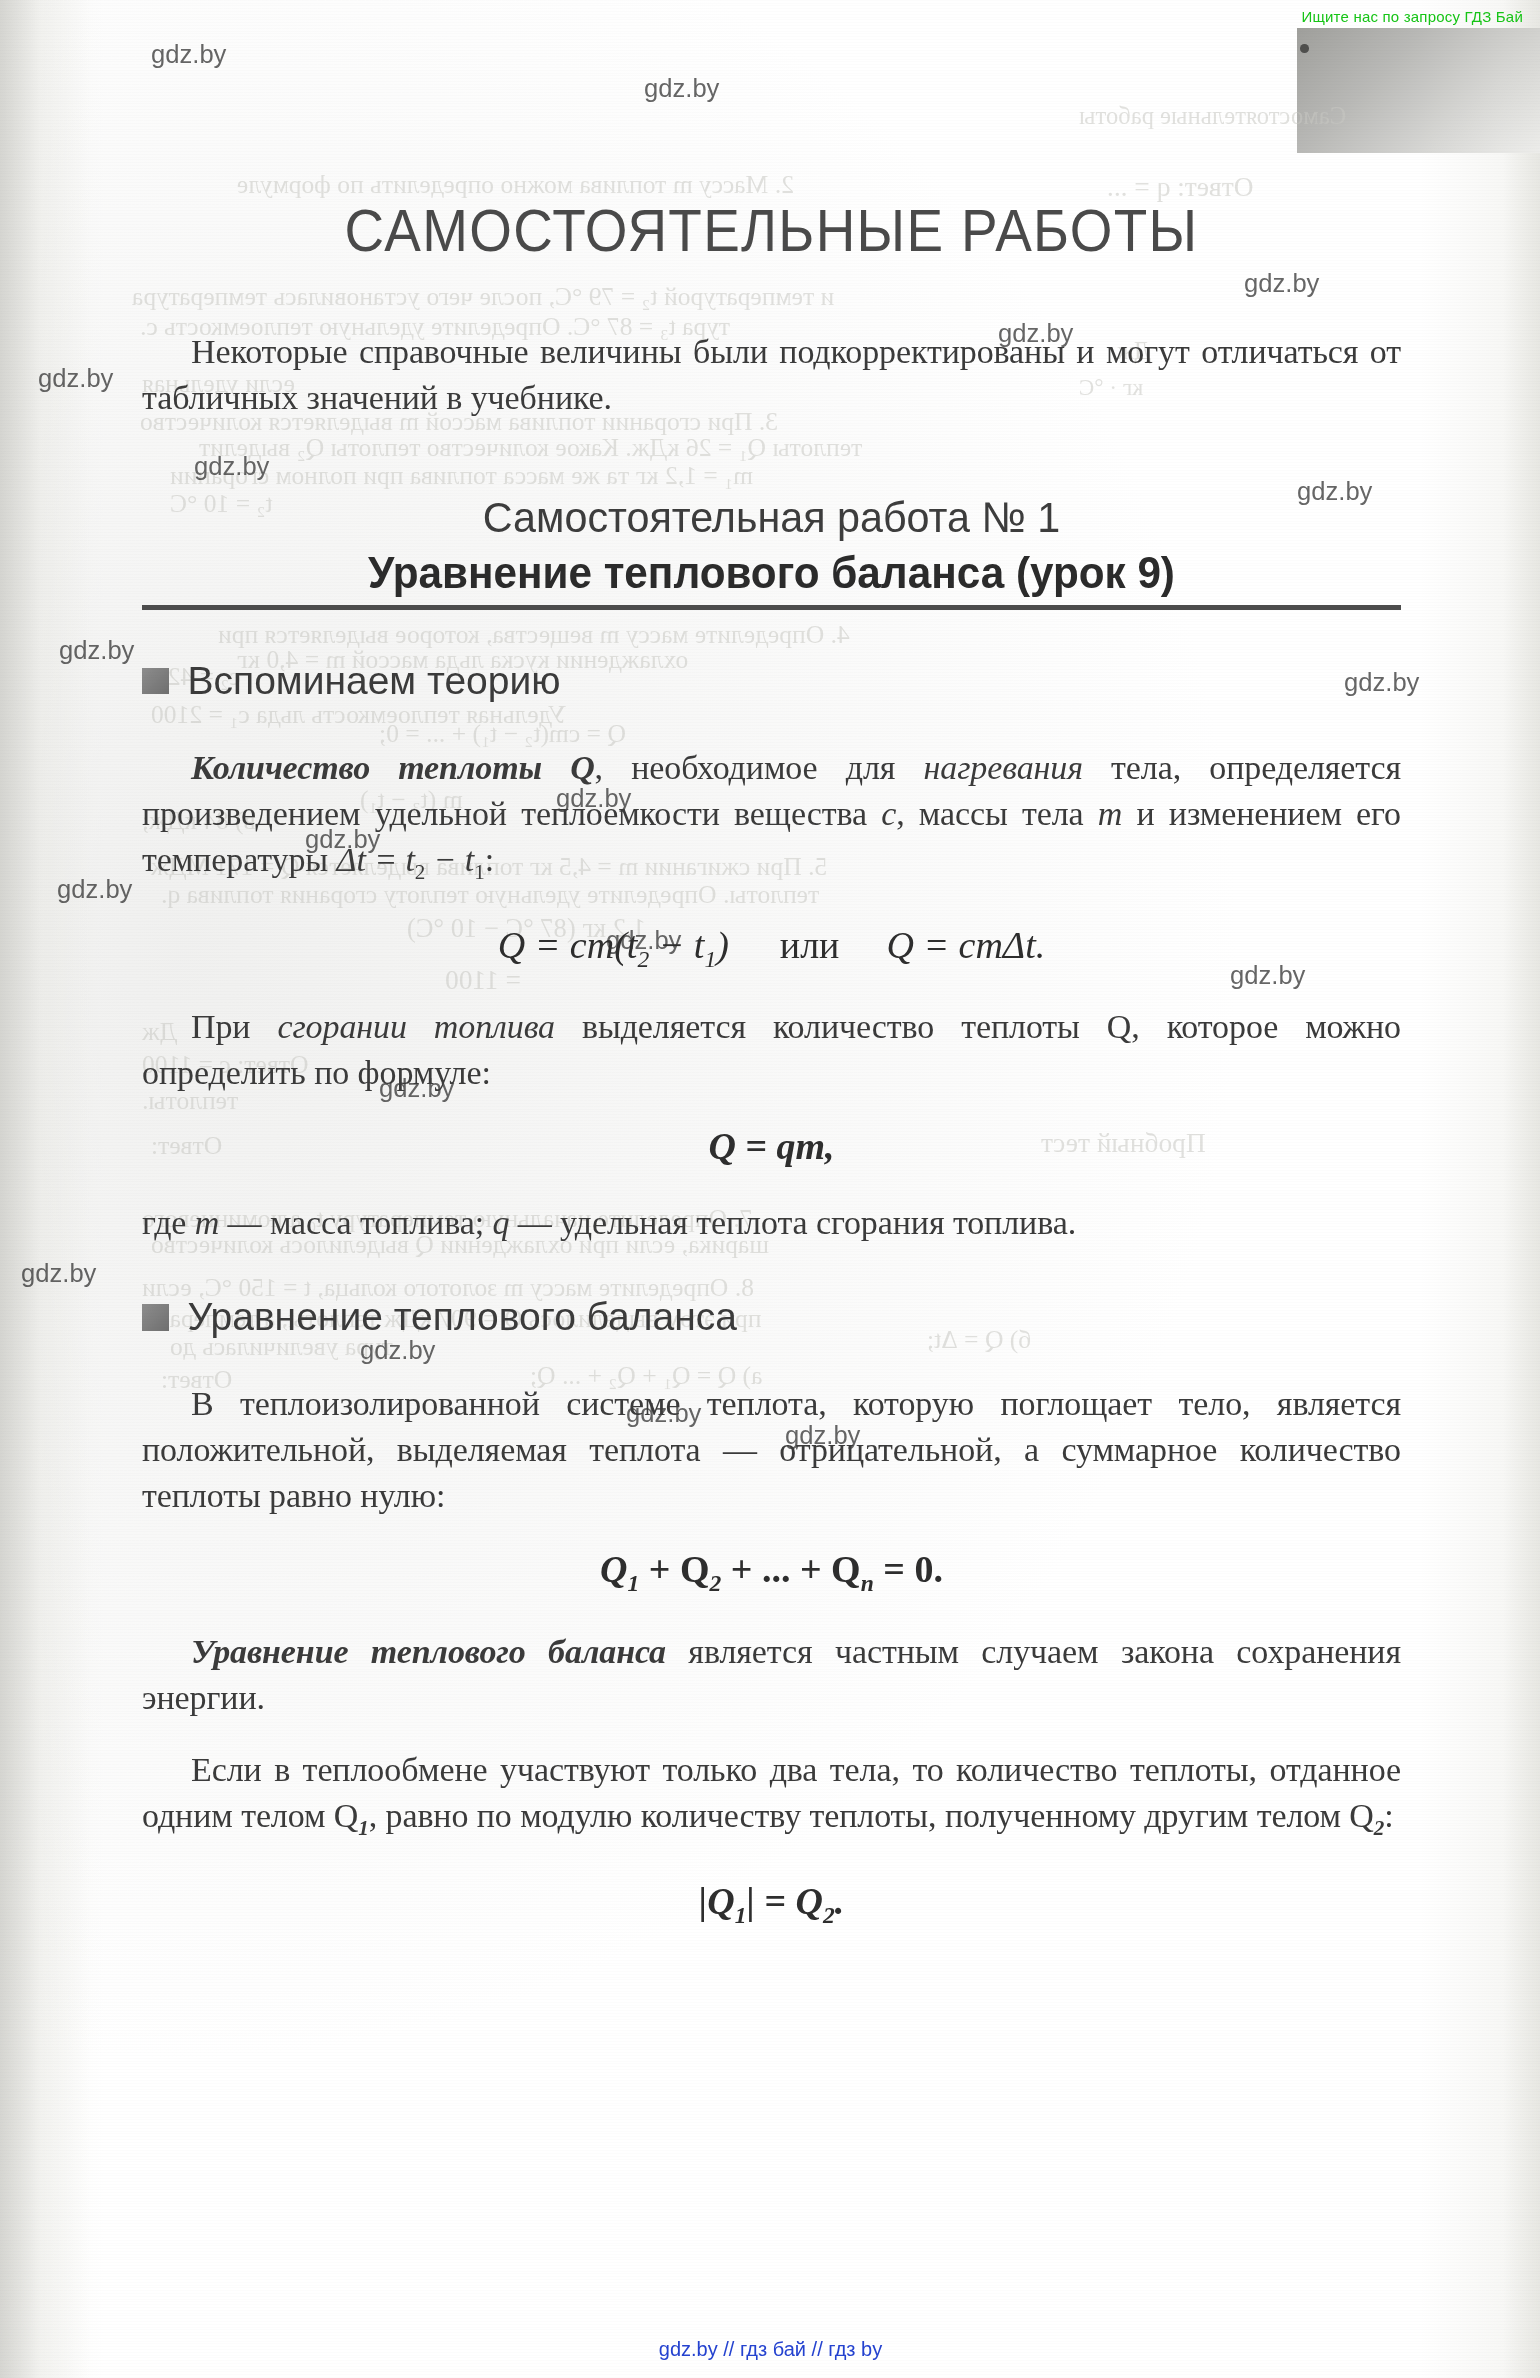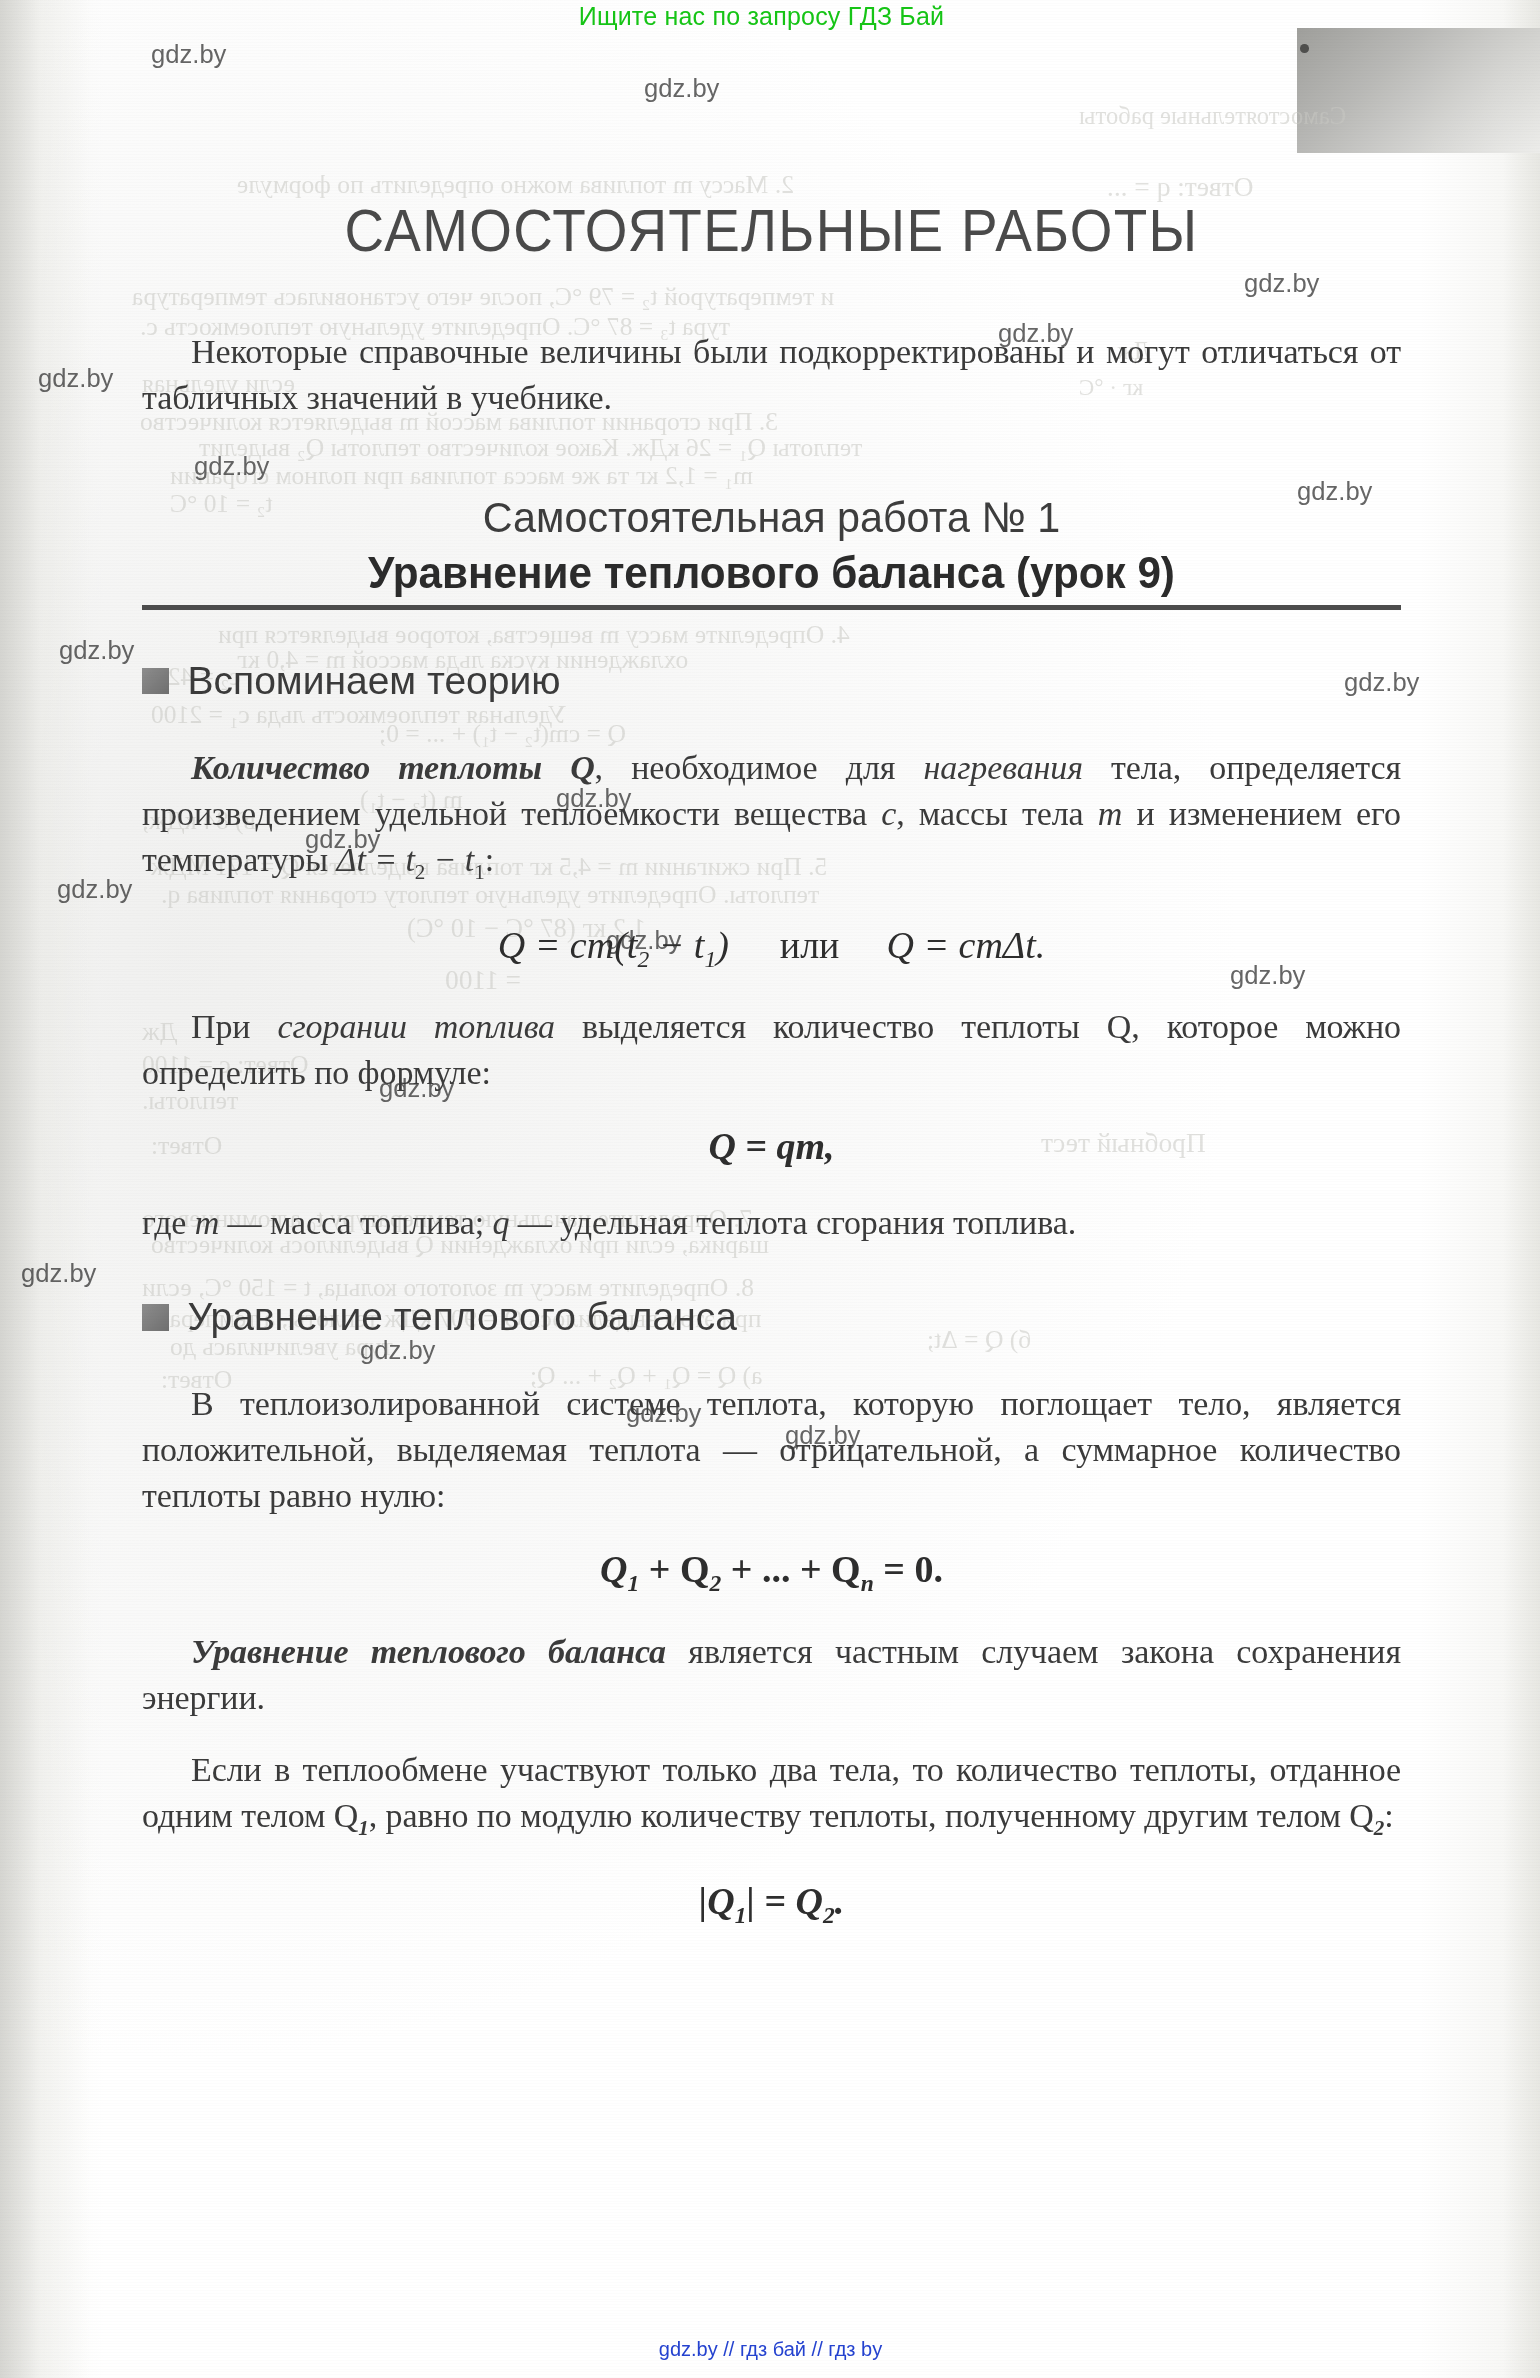--- a/index.html
+++ b/index.html
@@ -61,23 +61,23 @@
     opacity:.72;
     font-size:25.6px;
     white-space:nowrap;
     pointer-events:none;
     user-select:none;
   }
 
   
   #promo{
     position:absolute;left:0;top:0;width:1523px;height:32px;
-    display:flex;align-items:center;justify-content:center;
-    font-family:"Liberation Sans", sans-serif;
-    font-size:25px;
+    display:flex;align-items:center;justify-content:flex-end;
+    font-family:"Liberation Sans", sans-serif;
+    font-size:15px;
     color:#16c416;
     letter-spacing:0.2px;
     z-index:30;
   }
 
   
   #content{
     position:absolute;left:142px;top:0;width:1259px;
     z-index:20;
   }

